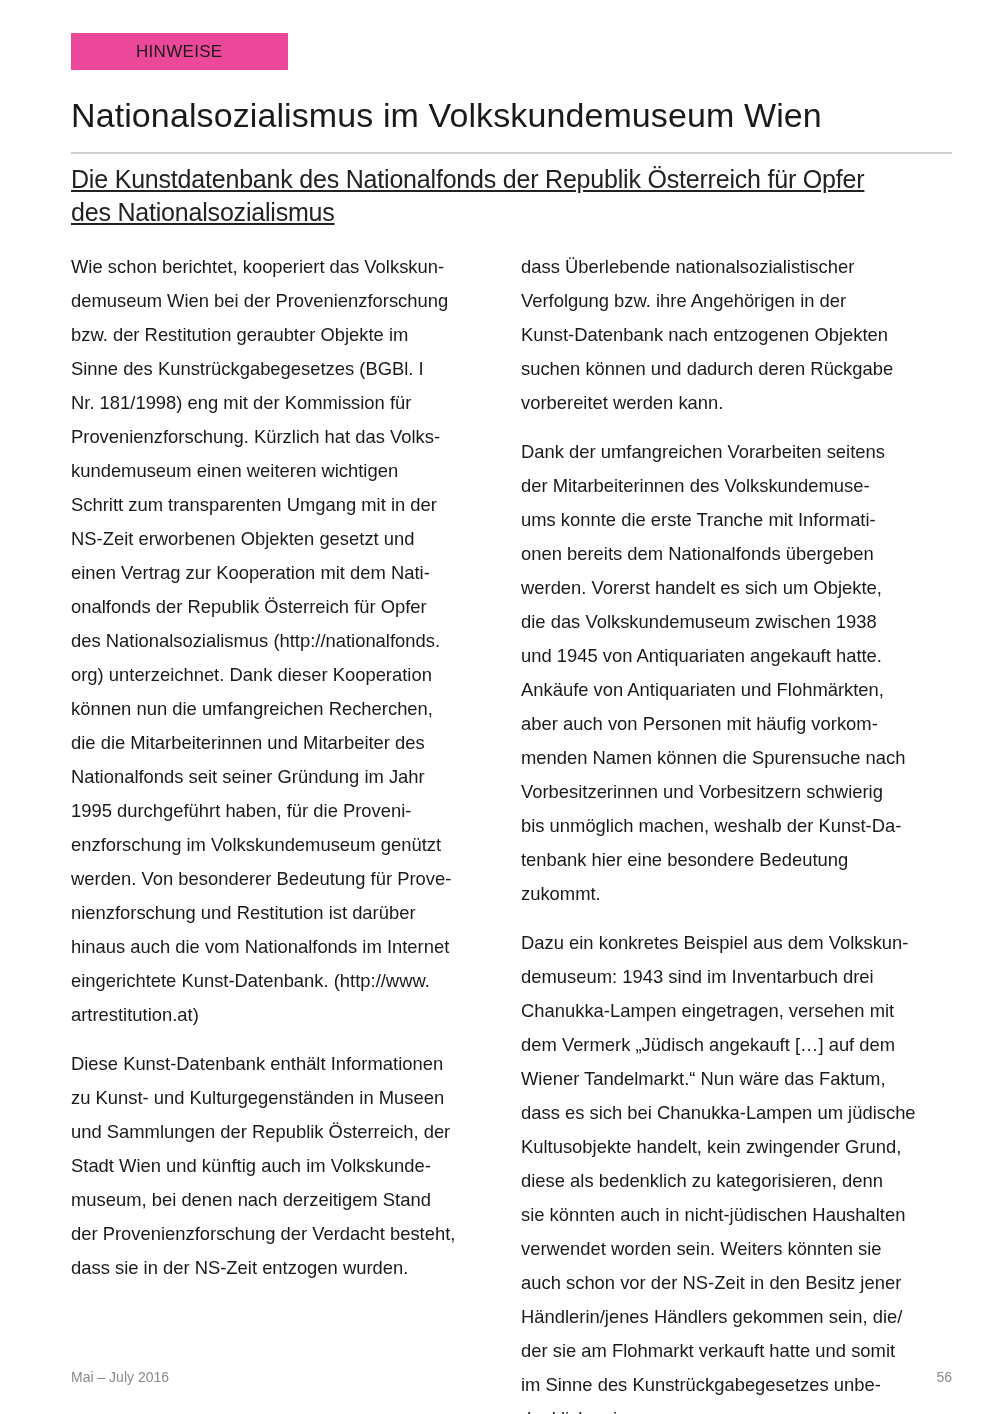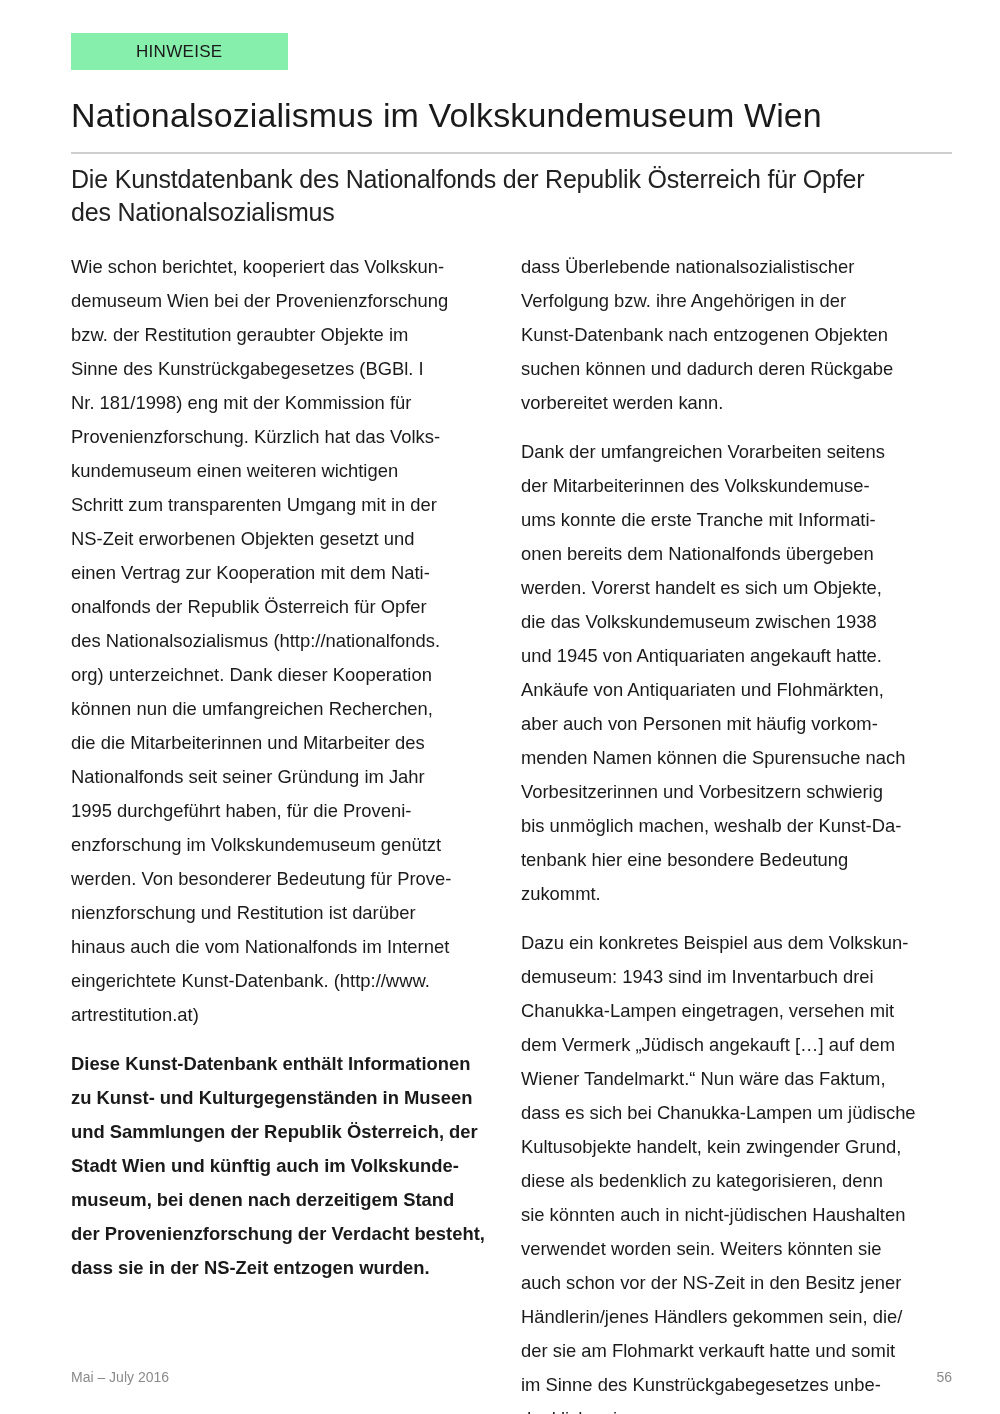--- a/index.html
+++ b/index.html
@@ -2,46 +2,47 @@
 <html><head>
   <meta charset="utf-8">
   <style>
     html, body { margin: 0; padding: 0; background: #ffffff; }
     body {
       width: 1000px; height: 1414px; position: relative; overflow: hidden;
       font-family: "Liberation Sans", "DejaVu Sans", sans-serif; color: #1a1a1a;
     }
     .section-tag {
       position: absolute; left: 71px; top: 33px; width: 217px; height: 37px;
-      background: #86efac; box-sizing: border-box;
+      background: #ec4899; box-sizing: border-box;
       font-size: 17px; letter-spacing: 0.3px; color: #1a1a1a;
       line-height: 37px; padding-left: 65px;
     }
     .page-title {
       position: absolute; left: 71px; top: 96px; margin: 0;
       font-size: 34px; font-weight: normal; color: #1a1a1a; letter-spacing: 0.1px;
       white-space: nowrap;
     }
     .title-rule {
       position: absolute; left: 71px; top: 152px; width: 881px; height: 0;
       border-top: 2px solid #cfcfcf;
     }
     .subtitle {
       position: absolute; left: 71px; top: 163px; width: 870px; margin: 0;
       font-size: 25px; font-weight: normal; line-height: 33px; color: #222;
       letter-spacing: -0.2px;
+      text-decoration: underline;
     }
     .column {
       position: absolute; top: 250px; width: 440px;
       font-size: 18.4px; line-height: 34px; color: #1a1a1a;
     }
     .col-left { left: 71px; }
     .col-right { left: 521px; }
     .para { margin: 0 0 15px 0; white-space: pre-line; }
-    .para.tight { margin-bottom: 0; font-weight: bold; }
+    .para.tight { margin-bottom: 0; }
     .footer-left {
       position: absolute; left: 71px; top: 1369px;
       font-size: 14px; color: #8a8a8a;
     }
     .footer-right {
       position: absolute; right: 48px; top: 1369px;
       font-size: 14px; color: #8a8a8a;
     }
   </style>
 </head>

